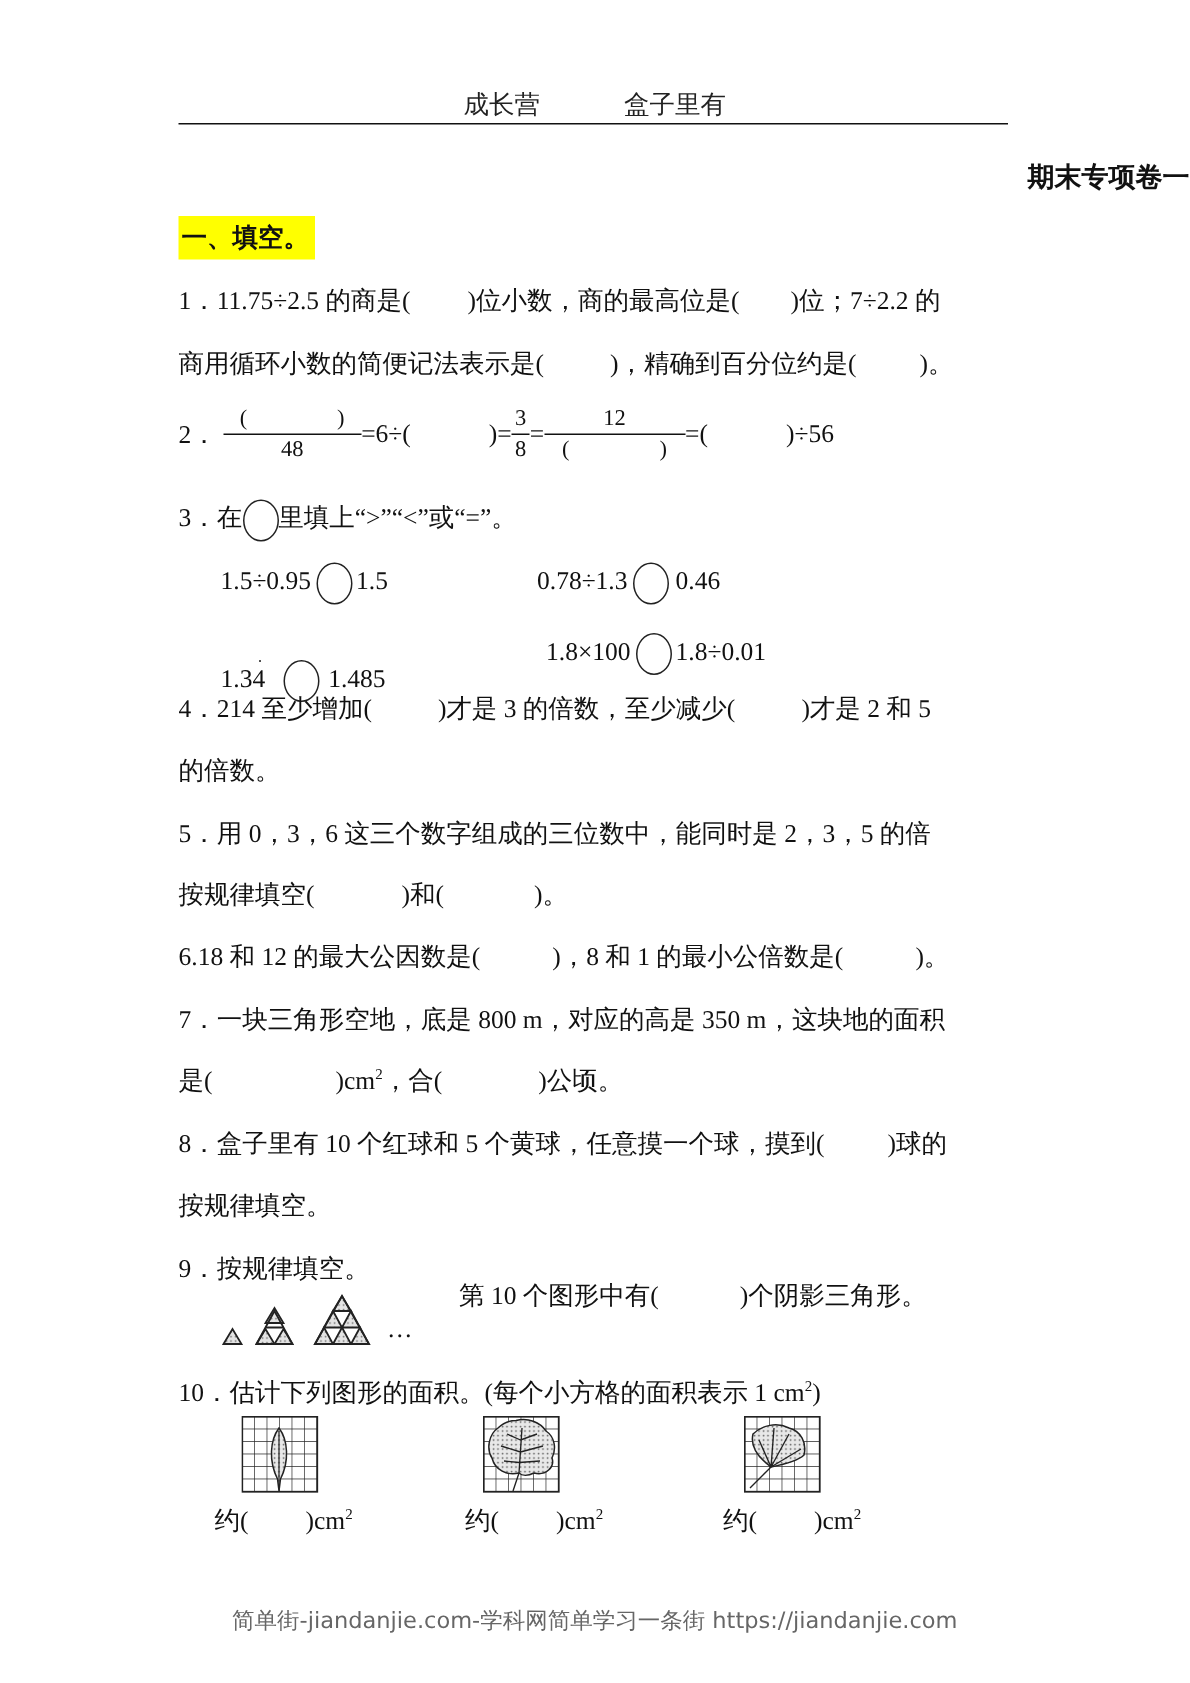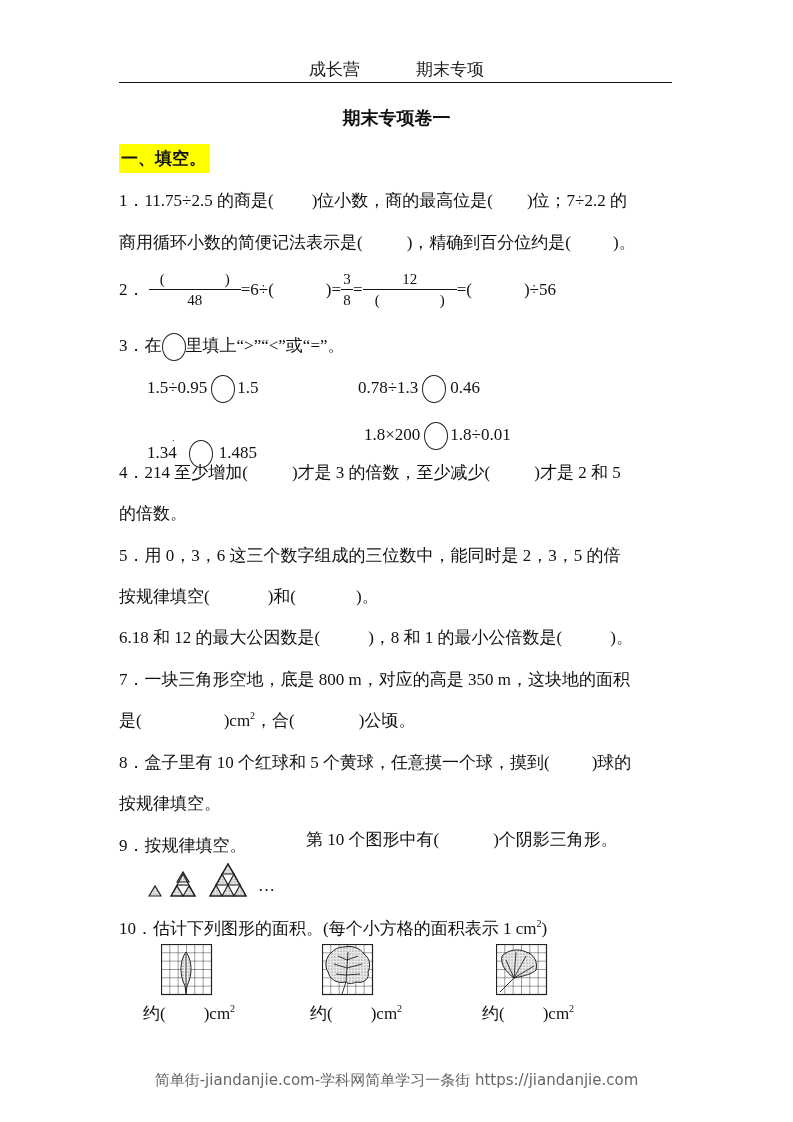--- a/index.html
+++ b/index.html
@@ -3,39 +3,39 @@
 <meta charset="utf-8">
 <style>
   html, body { margin:0; padding:0; background:#ffffff; }
   body { width:793px; height:1122px; position:relative; overflow:hidden;
          font-family:"Liberation Serif","DejaVu Serif",serif; color:#111; }
   .abs { position:absolute; white-space:nowrap; }
   .header { left:0; width:793px; top:58px; text-align:center; font-size:17px; color:#222; }
   .header span { display:inline-block; }
   .header .gap { width:56px; }
   .rule { position:absolute; left:119px; width:553px; top:82px; height:1px; background:#111; }
-  .title { left:0; width:793px; top:106px; text-align:center; font-size:18px; font-weight:bold; font-family:"DejaVu Sans","Liberation Sans",sans-serif; }
+  .title { left:0; width:793px; top:106px; text-align:right; font-size:18px; font-weight:bold; font-family:"DejaVu Sans","Liberation Sans",sans-serif; }
   .section { left:119px; top:144px; background:#ffff00; padding:3px 4px 3px 2px; font-size:17px; font-weight:bold; font-family:"DejaVu Sans","Liberation Sans",sans-serif; }
   .line { left:119px; font-size:17px; }
   .blank { display:inline-block; }
   .frac { display:inline-block; vertical-align:middle; text-align:center; position:relative; }
   .frac .num, .frac .den { display:block; font-size:15px; line-height:18px; }
   .frac .bar { display:block; border-top:1px solid #111; margin:1px 0; }
   .circle { display:inline-block; width:22px; height:26px; border:1.3px solid #222; border-radius:50%; vertical-align:middle; }
   .dotnum { position:relative; display:inline-block; }
   .dotnum .dot { position:absolute; top:-6px; left:3px; font-size:12px; }
   .tri-wrap svg { display:block; }
   .footer { left:0; width:793px; top:1071px; text-align:center; font-size:15px; color:#666; font-family:"DejaVu Sans","Liberation Sans",sans-serif; }
   sup { font-size:10px; }
 </style>
 </head>
 <body>
 
 <div class="abs header">
-  <span>成长营</span><span class="gap"></span><span>期末专项</span>
+  <span>成长营</span><span class="gap"></span><span>盒子里有</span>
 </div>
 <div class="rule"></div>
 
 <div class="abs title">期末专项卷一</div>
 <div class="abs section">一、填空。</div>
 
 <div class="abs line" style="top:189px;">
   <span>1．11.75÷2.5 的商是(</span><span class="blank" style="width:38px"></span><span>)位小数，商的最高位是(</span><span class="blank" style="width:34px"></span><span>)位；7÷2.2 的</span>
 </div>
 <div class="abs line" style="top:231px;">
@@ -59,21 +59,21 @@
 <div class="abs line" style="left:147px; top:375px;">
   <span>1.5÷0.95</span><span class="circle" style="margin:0 2px 0 4px"></span><span>1.5</span>
 </div>
 <div class="abs line" style="left:358px; top:375px;">
   <span>0.78÷1.3</span><span class="circle" style="margin:0 4px"></span><span>0.46</span>
 </div>
 <div class="abs line" style="left:147px; top:422px;margin-top:18px;">
   <span>1.3</span><span class="dotnum"><span class="dot">˙</span><span>4</span></span><span class="circle" style="margin:0 6px 0 12px"></span><span>1.485</span>
 </div>
 <div class="abs line" style="left:364px; top:422px;">
-  <span>1.8×200</span><span class="circle" style="margin:0 2px 0 4px"></span><span>1.8÷0.01</span>
+  <span>1.8×100</span><span class="circle" style="margin:0 2px 0 4px"></span><span>1.8÷0.01</span>
 </div>
 
 <div class="abs line" style="top:461px;">
   <span>4．214 至少增加(</span><span class="blank" style="width:44px"></span><span>)才是 3 的倍数，至少减少(</span><span class="blank" style="width:44px"></span><span>)才是 2 和 5</span>
 </div>
 <div class="abs line" style="top:502px;">的倍数。</div>
 
 <div class="abs line" style="top:544px;">5．用 0，3，6 这三个数字组成的三位数中，能同时是 2，3，5 的倍</div>
 <div class="abs line" style="top:585px;">
   <span>按规律填空(</span><span class="blank" style="width:58px"></span><span>)和(</span><span class="blank" style="width:60px"></span><span>)。</span>
@@ -118,21 +118,21 @@
       <polygon points="69,25 75,14 81,25" fill="url(#dots)"></polygon>
       <polygon points="81,25 87,14 93,25" fill="url(#dots)"></polygon>
       <polygon points="63,36 69,25 75,36" fill="url(#dots)"></polygon>
       <polygon points="75,36 81,25 87,36" fill="url(#dots)"></polygon>
       <polygon points="87,36 93,25 99,36" fill="url(#dots)"></polygon>
       <polygon points="63,36 81,4 99,36" fill="none"></polygon>
     </g>
   </svg>
 </div>
 <div class="abs line" style="left:258px; top:876px;">…</div>
-<div class="abs line" style="left:306px; top:828px;">
+<div class="abs line" style="left:306px; top:852px;">
   <span>第 10 个图形中有(</span><span class="blank" style="width:54px"></span><span>)个阴影三角形。</span>
 </div>
 
 <div class="abs line" style="top:917px;">
   <span>10．估计下列图形的面积。(每个小方格的面积表示 1 cm</span><sup>2</sup><span>)</span>
 </div>
 
 <div class="abs" style="left:161px; top:944px;">
   <svg width="52" height="52" viewBox="0 0 52 52">
     <defs>

